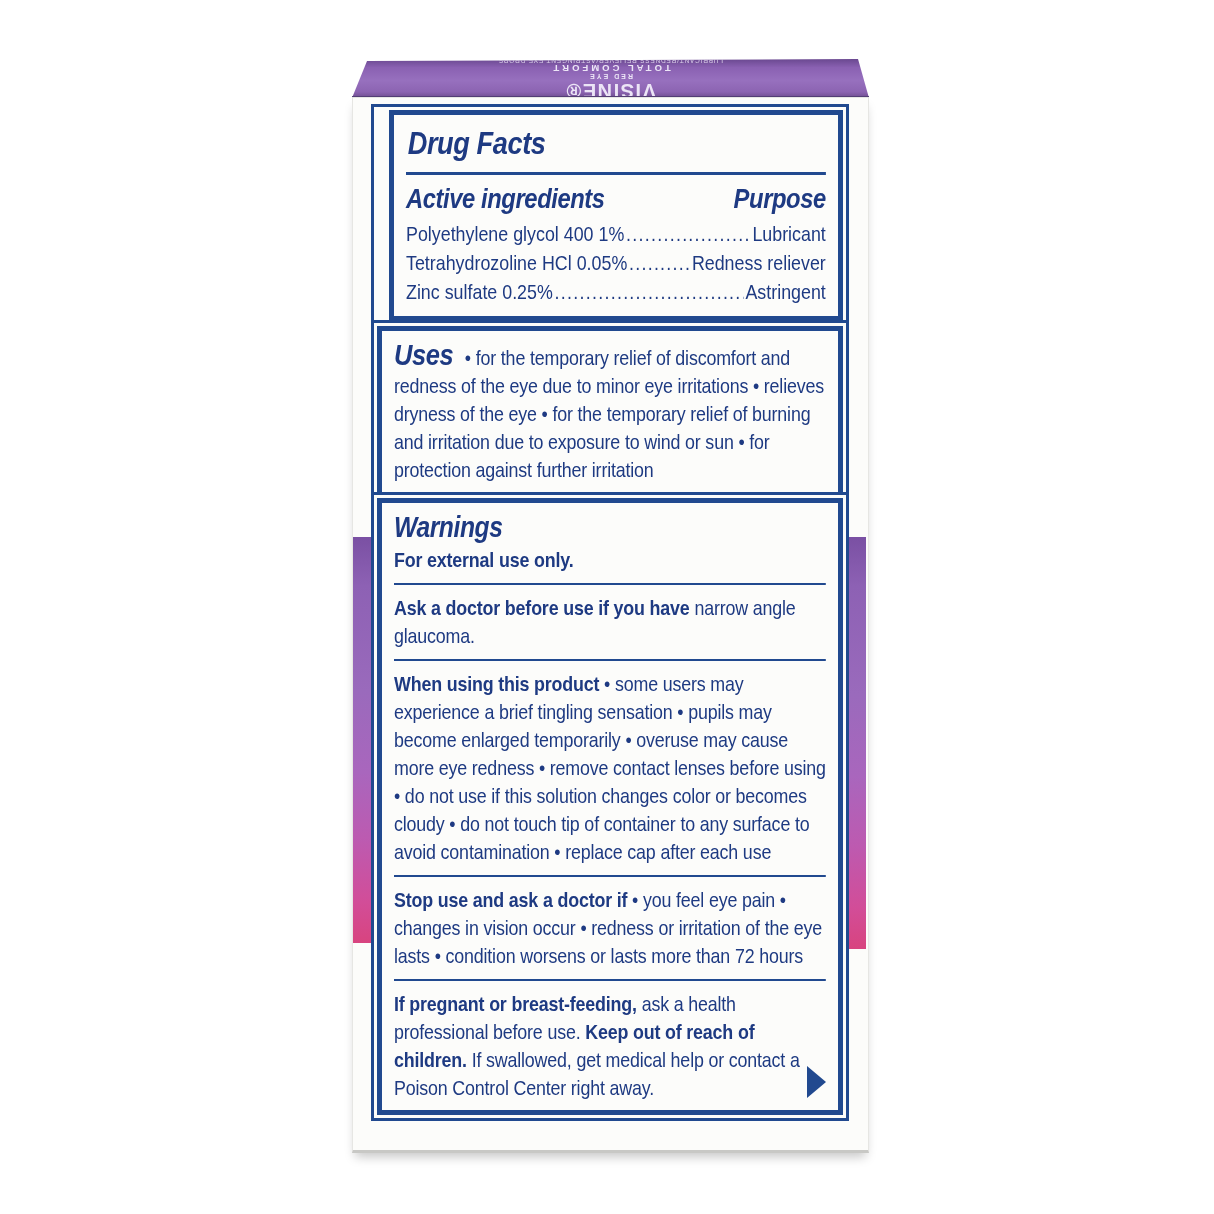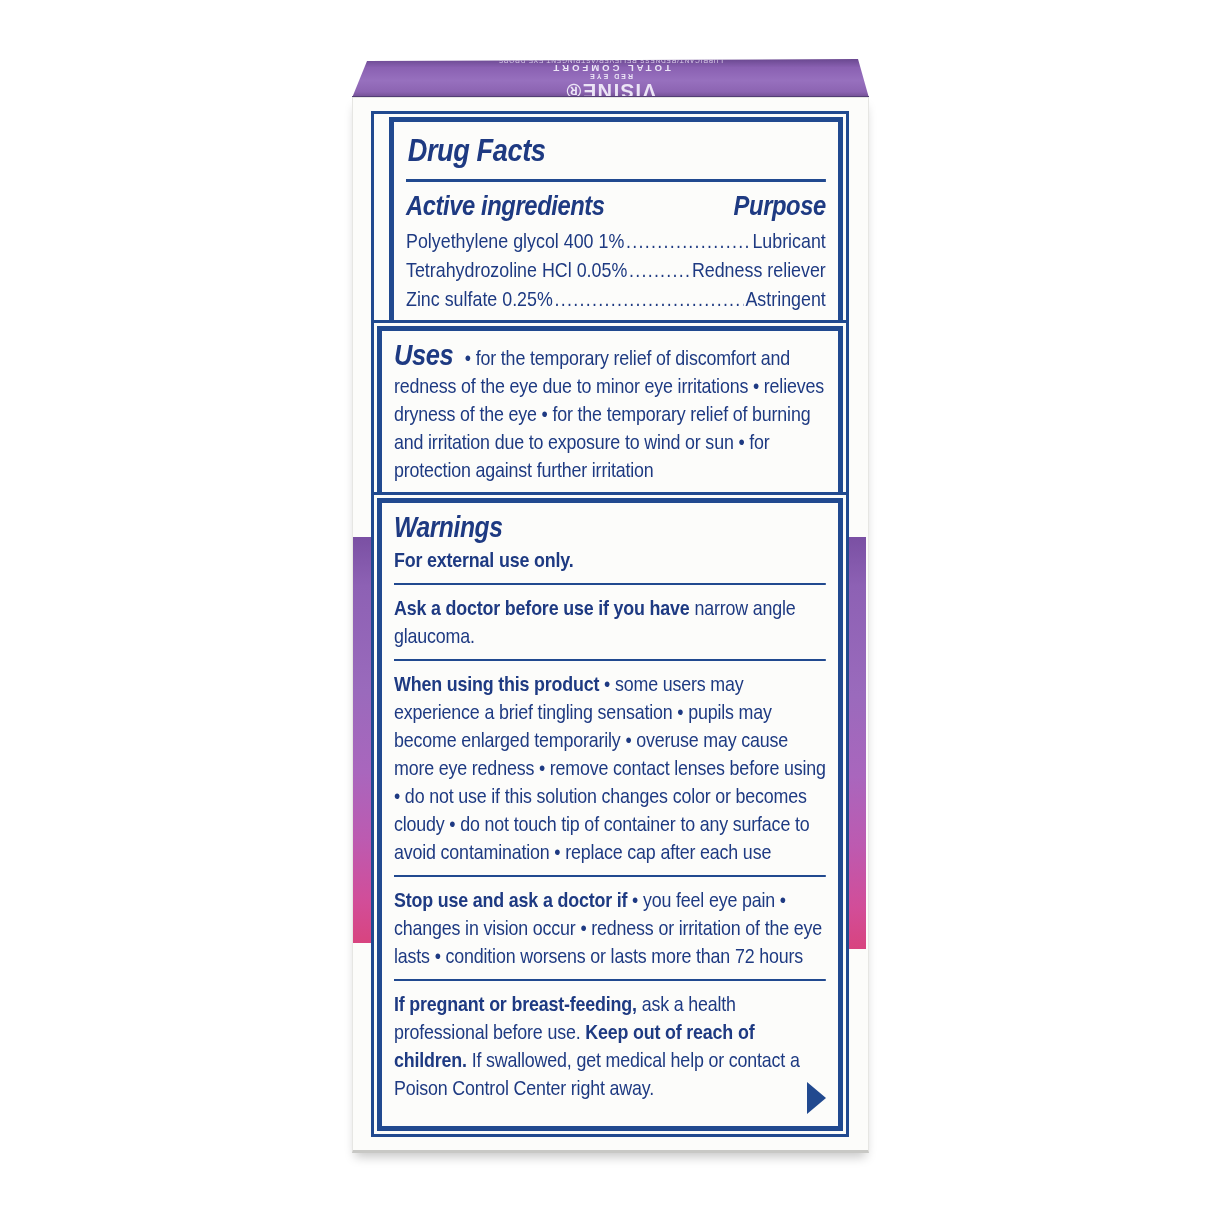--- a/index.html
+++ b/index.html
@@ -86,21 +86,21 @@
       <div class="flap-desc">LUBRICANT/REDNESS RELIEVER/ASTRINGENT EYE DROPS</div>
     </div>
   </div>
   <div class="flap-crease"></div>
 
   <div class="box-face"></div>
 
   <div class="strip strip-left"></div>
   <div class="strip strip-right"></div>
 
-  <div class="df-box" style="top:111px;padding-left:15px;">
+  <div class="df-box" style="top:104px;padding-left:15px;">
     <div class="df-box-inner">
       <div class="squeeze">
         <div class="df-title">Drug Facts</div>
         <hr class="rule">
         <div class="ai-head">
           <span class="h">Active ingredients</span>
           <span class="h">Purpose</span>
         </div>
         <div class="ing-row">
           <span class="ing-name">Polyethylene glycol 400 1%</span>
@@ -123,21 +123,21 @@
 
   <div class="df-box" style="top:320px;">
     <div class="df-box-inner">
       <div class="squeeze">
         <p class="body-text" style="padding-top:4px;"><span class="runin-heading">Uses</span><span> • for the temporary relief of discomfort and redness of the eye due to minor eye irritations • relieves dryness of the eye • for the temporary relief of burning and irritation due to exposure to wind or sun • for protection against further irritation</span></p>
       </div>
     </div>
   </div>
 
   <div class="df-box" style="top:492px;">
-    <div class="df-box-inner" style="padding-bottom:24px;">
+    <div class="df-box-inner" style="padding-bottom:8px;">
       <div class="squeeze">
         <span class="warn-heading">Warnings</span>
         <p class="body-text bold">For external use only.</p>
 
         <hr class="rule-thin">
 
         <p class="body-text"><span class="bold">Ask a doctor before use if you have</span><span> narrow angle glaucoma.</span></p>
 
         <hr class="rule-thin">
 

